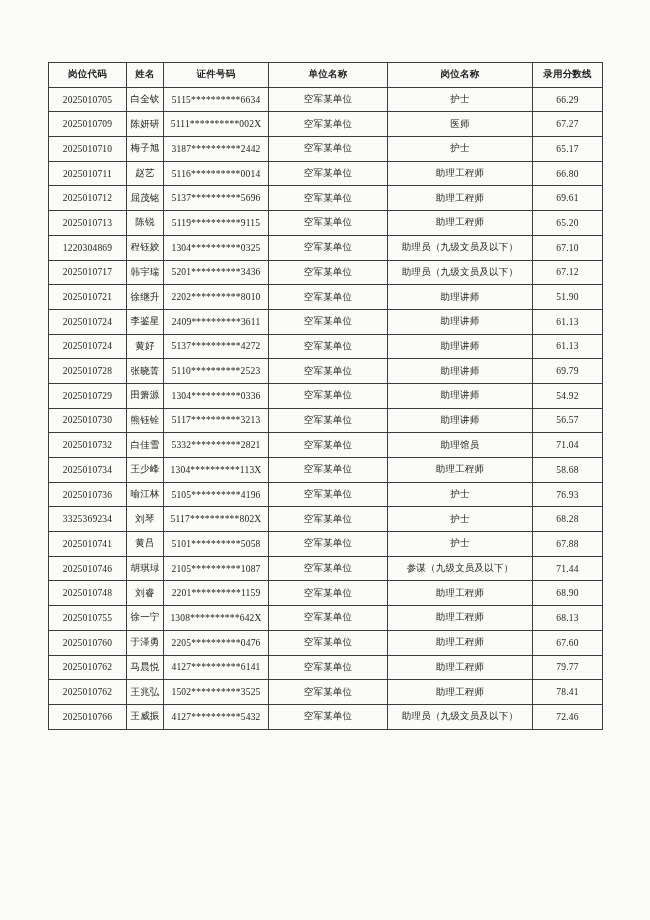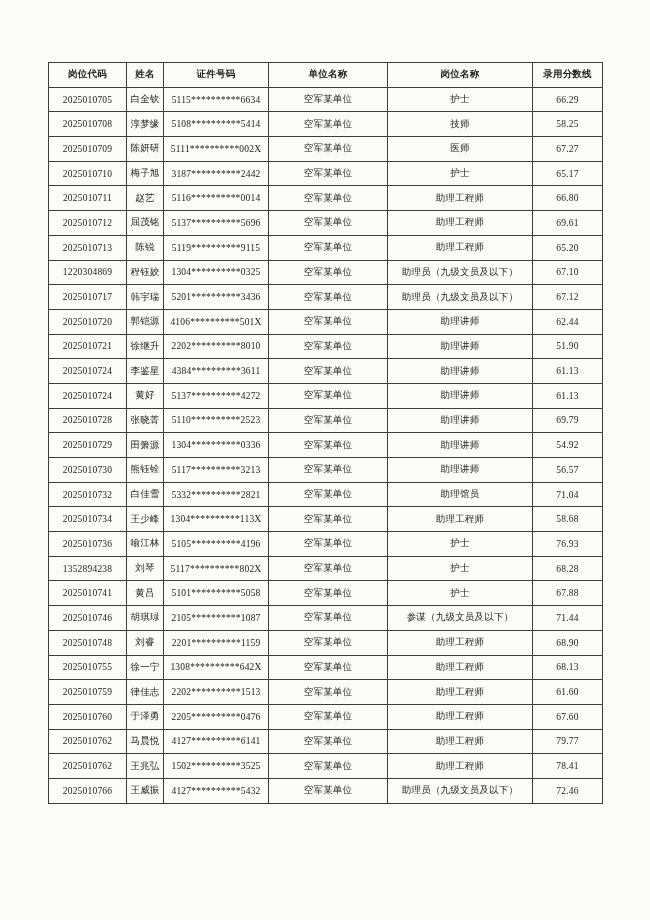--- a/index.html
+++ b/index.html
@@ -80,28 +80,20 @@
     <tbody>
   <tr>
     <td>2025010705</td>
     <td>白全钦</td>
     <td>5115**********6634</td>
     <td>空军某单位</td>
     <td>护士</td>
     <td>66.29</td>
   </tr>
 
-  <tr>
-    <td>2025010708</td>
-    <td>淳梦缘</td>
-    <td>5108**********5414</td>
-    <td>空军某单位</td>
-    <td>技师</td>
-    <td>58.25</td>
-  </tr>
 
   <tr>
     <td>2025010709</td>
     <td>陈妍研</td>
     <td>5111**********002X</td>
     <td>空军某单位</td>
     <td>医师</td>
     <td>67.27</td>
   </tr>
 
@@ -153,42 +145,34 @@
   <tr>
     <td>2025010717</td>
     <td>韩宇瑞</td>
     <td>5201**********3436</td>
     <td>空军某单位</td>
     <td>助理员（九级文员及以下）</td>
     <td>67.12</td>
   </tr>
 
 
-  <tr>
-    <td>2025010720</td>
-    <td>郭铠源</td>
-    <td>4106**********501X</td>
-    <td>空军某单位</td>
-    <td>助理讲师</td>
-    <td>62.44</td>
-  </tr>
 
   <tr>
     <td>2025010721</td>
     <td>徐继升</td>
     <td>2202**********8010</td>
     <td>空军某单位</td>
     <td>助理讲师</td>
     <td>51.90</td>
   </tr>
 
   <tr>
     <td>2025010724</td>
     <td>李鉴星</td>
-    <td>4384**********3611</td>
+    <td>2409**********3611</td>
     <td>空军某单位</td>
     <td>助理讲师</td>
     <td>61.13</td>
   </tr>
 
   <tr>
     <td>2025010724</td>
     <td>黄好</td>
     <td>5137**********4272</td>
     <td>空军某单位</td>
@@ -244,21 +228,21 @@
   <tr>
     <td>2025010736</td>
     <td>喻江林</td>
     <td>5105**********4196</td>
     <td>空军某单位</td>
     <td>护士</td>
     <td>76.93</td>
   </tr>
 
   <tr>
-    <td>1352894238</td>
+    <td>3325369234</td>
     <td>刘琴</td>
     <td>5117**********802X</td>
     <td>空军某单位</td>
     <td>护士</td>
     <td>68.28</td>
   </tr>
 
   <tr>
     <td>2025010741</td>
     <td>黄吕</td>
@@ -288,28 +272,20 @@
 
   <tr>
     <td>2025010755</td>
     <td>徐一宁</td>
     <td>1308**********642X</td>
     <td>空军某单位</td>
     <td>助理工程师</td>
     <td>68.13</td>
   </tr>
 
-  <tr>
-    <td>2025010759</td>
-    <td>律佳志</td>
-    <td>2202**********1513</td>
-    <td>空军某单位</td>
-    <td>助理工程师</td>
-    <td>61.60</td>
-  </tr>
 
   <tr>
     <td>2025010760</td>
     <td>于泽勇</td>
     <td>2205**********0476</td>
     <td>空军某单位</td>
     <td>助理工程师</td>
     <td>67.60</td>
   </tr>
 

